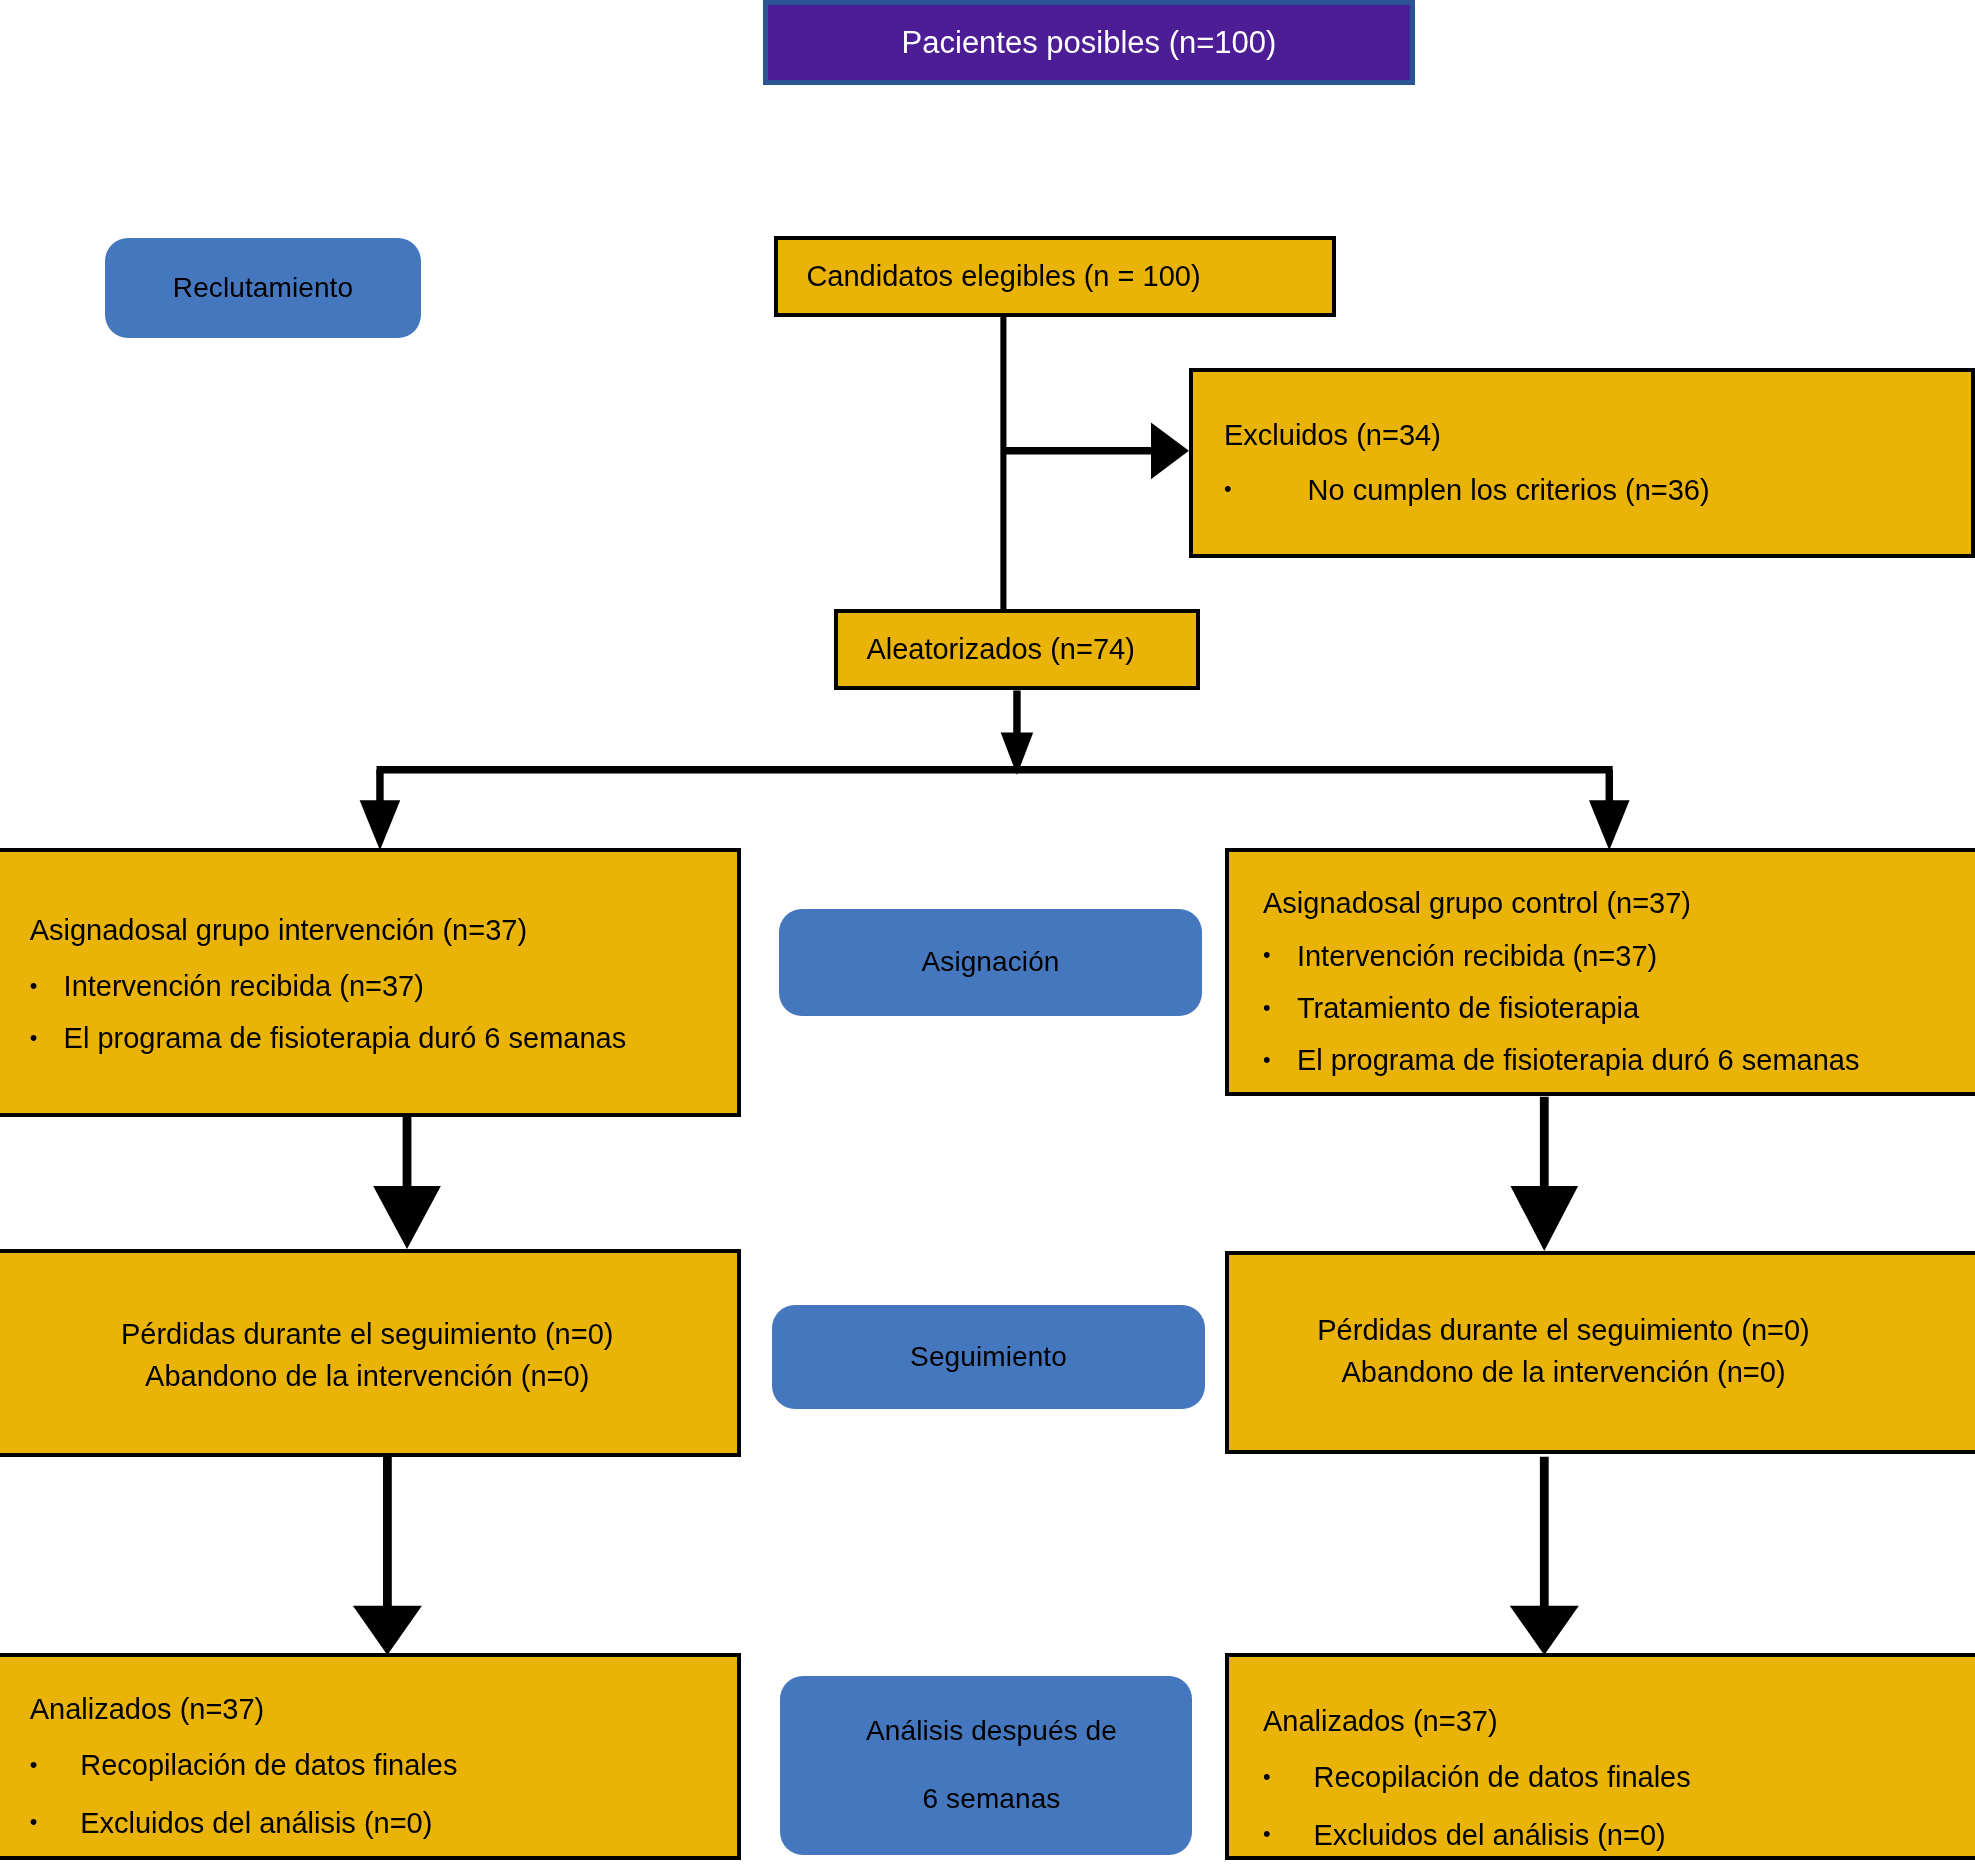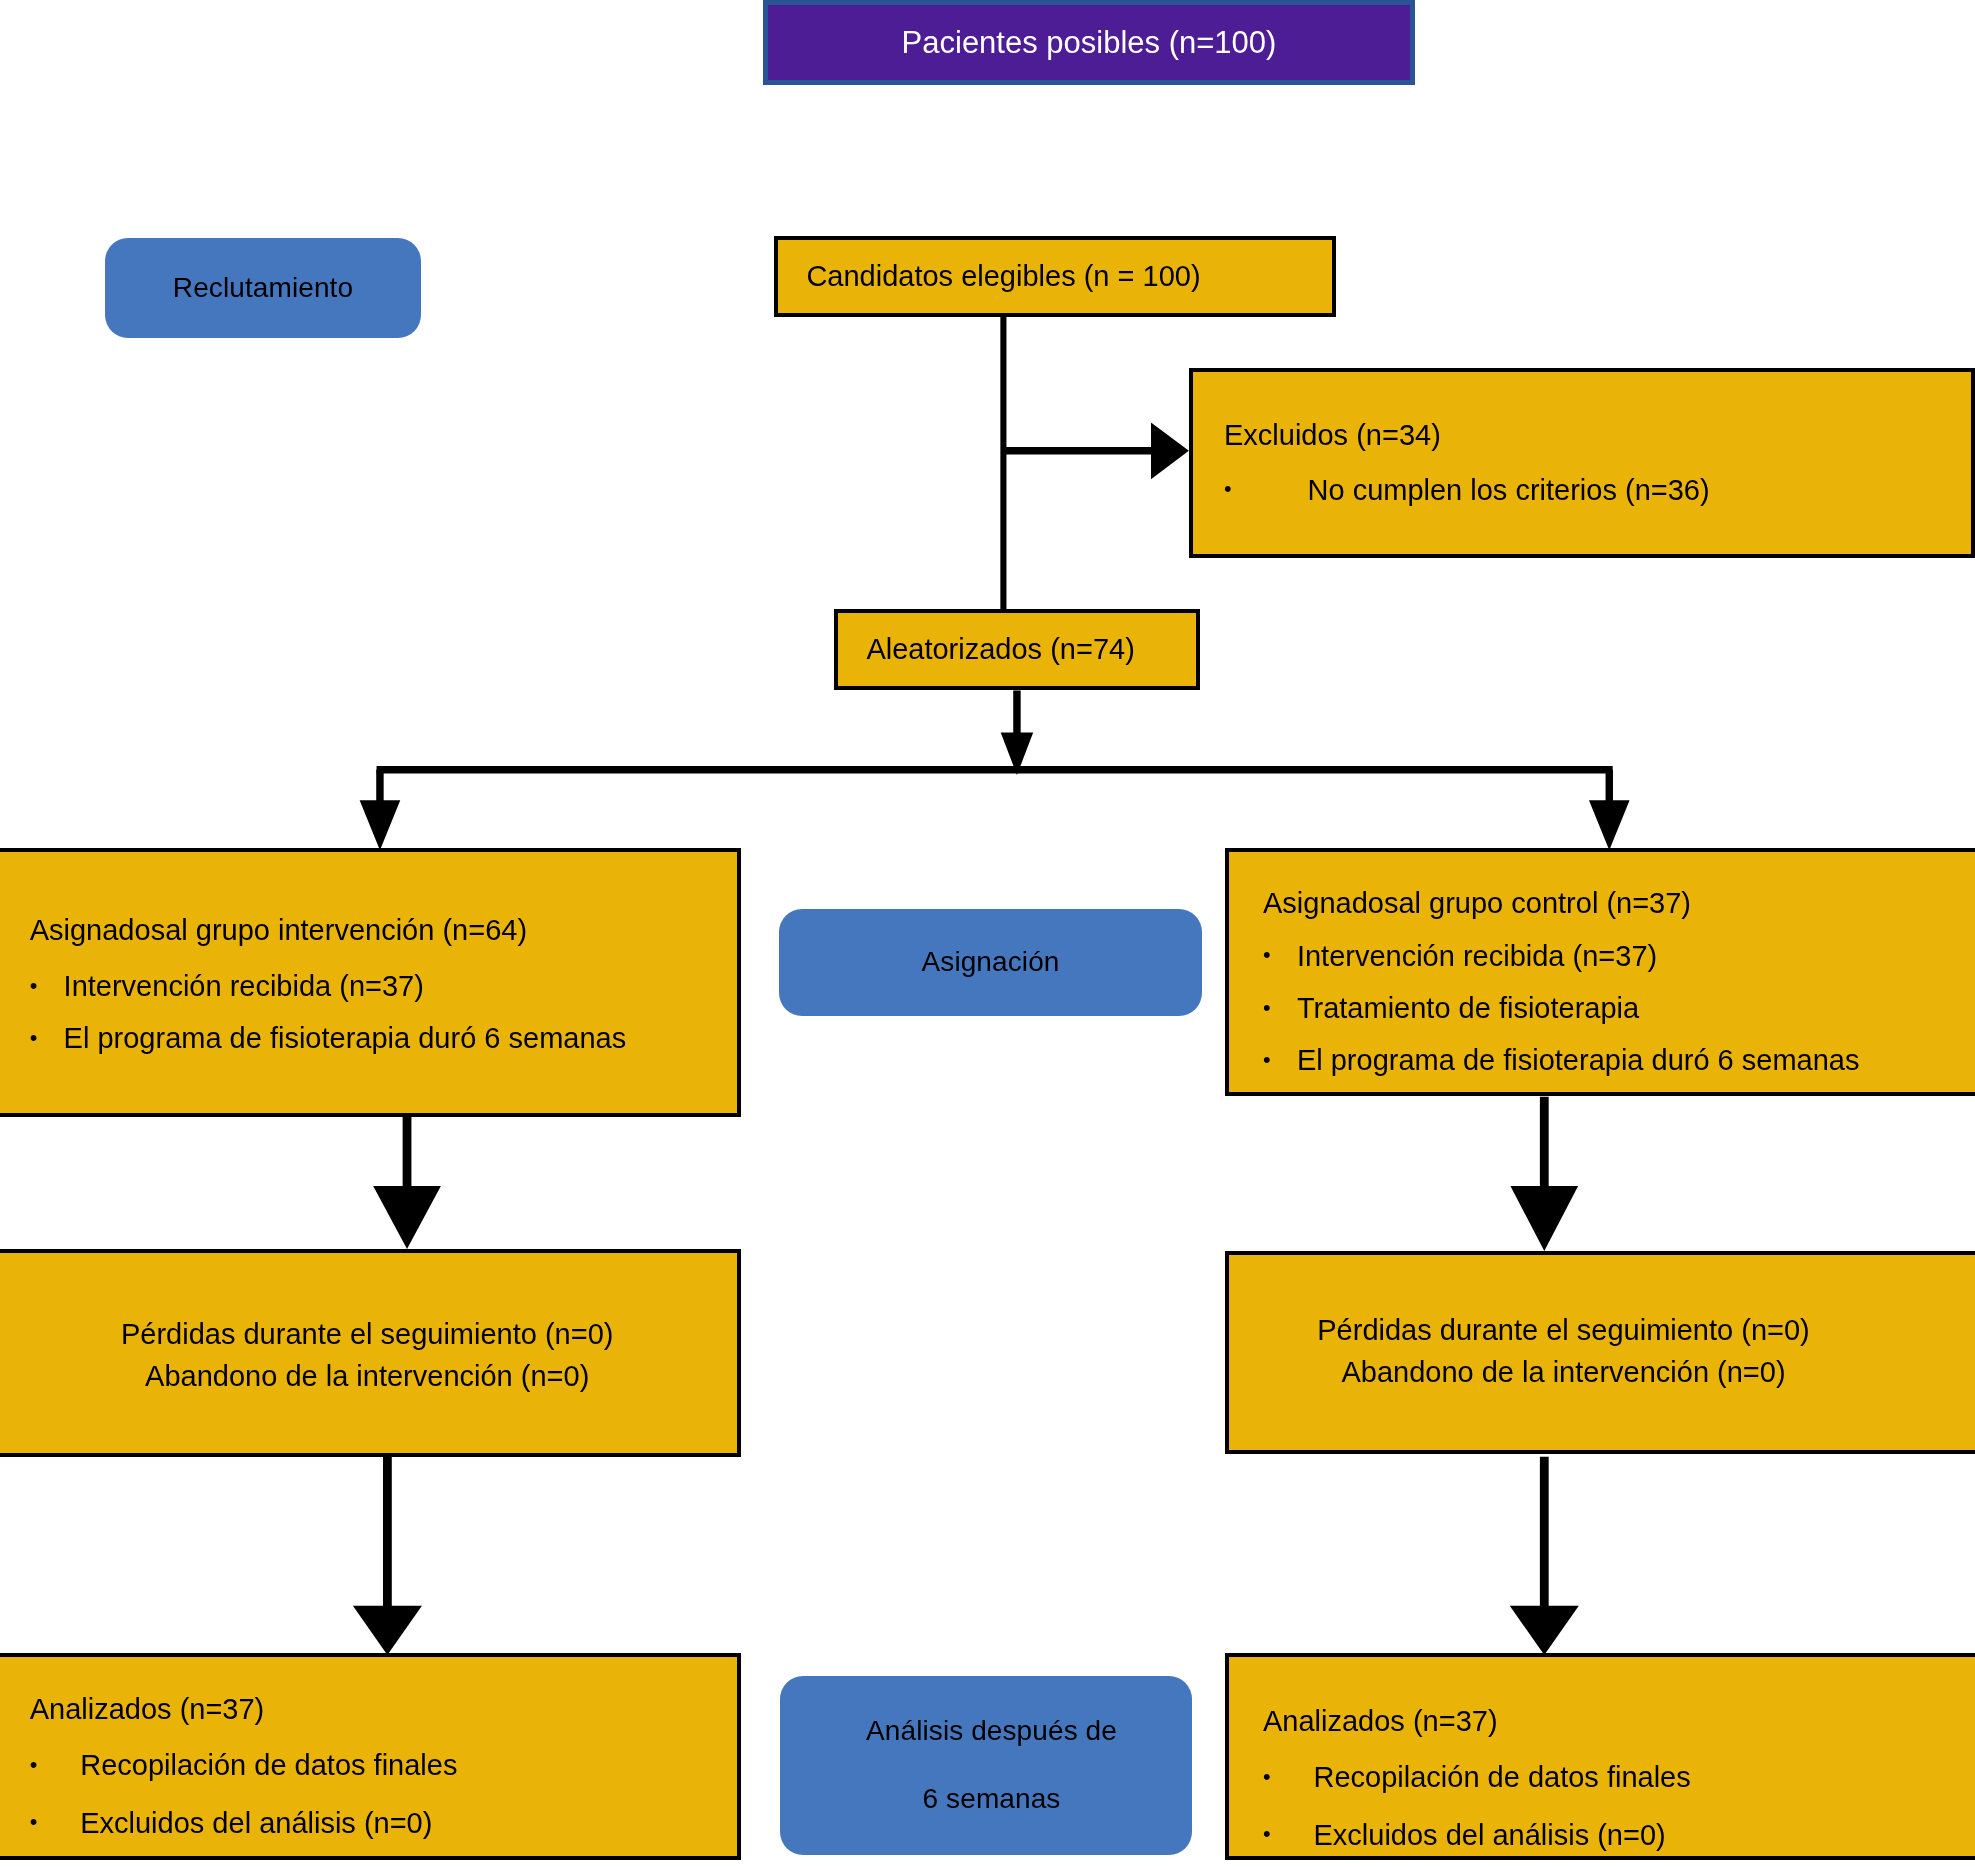--- a/index.html
+++ b/index.html
@@ -168,21 +168,21 @@
   <div class="node flow-box center-v box-pad" style="left:834px; top:609px; width:366px; height:81px;">
     <div class="box-title">Aleatorizados (n=74)</div>
   </div>
 
   <div class="node stage-pill" style="left:779px; top:909px; width:423px; height:107px;">
     <span>Asignación</span>
   </div>
 
   <div class="node flow-box" style="left:-6.8px; top:848px; width:748px; height:269px;">
     <div style="padding:60px 0 0 32.5px;">
-      <div class="box-title">Asignadosal grupo intervención (n=64)</div>
+      <div class="box-title">Asignadosal grupo intervención (n=37)</div>
       <ul class="bullets" style="margin-top:19px;">
         <li class="bl-tight" style="margin-bottom:15px;">
           <span class="marker">•</span><span class="btext">Intervención recibida (n=37)</span>
         </li>
         <li class="bl-tight">
           <span class="marker">•</span><span class="btext">El programa de fisioterapia duró 6 semanas</span>
         </li>
       </ul>
     </div>
   </div>
@@ -197,20 +197,23 @@
         <li class="bl-tight" style="margin-bottom:15px;">
           <span class="marker">•</span><span class="btext">Tratamiento de fisioterapia</span>
         </li>
         <li class="bl-tight">
           <span class="marker">•</span><span class="btext">El programa de fisioterapia duró 6 semanas</span>
         </li>
       </ul>
     </div>
   </div>
 
+  <div class="node stage-pill" style="left:772px; top:1305px; width:433px; height:104px;">
+    <span>Seguimiento</span>
+  </div>
 
   <div class="node flow-box" style="left:-6.8px; top:1249px; width:748px; height:208px;">
     <div class="centered-lines" style="padding-top:60px;">
       <p class="line">Pérdidas durante el seguimiento (n=0)</p>
       <p class="line">Abandono de la intervención (n=0)</p>
     </div>
   </div>
 
   <div class="node flow-box" style="left:1225px; top:1251px; width:758px; height:203px;">
     <div class="centered-lines" style="padding:54px 81px 0 0;">

